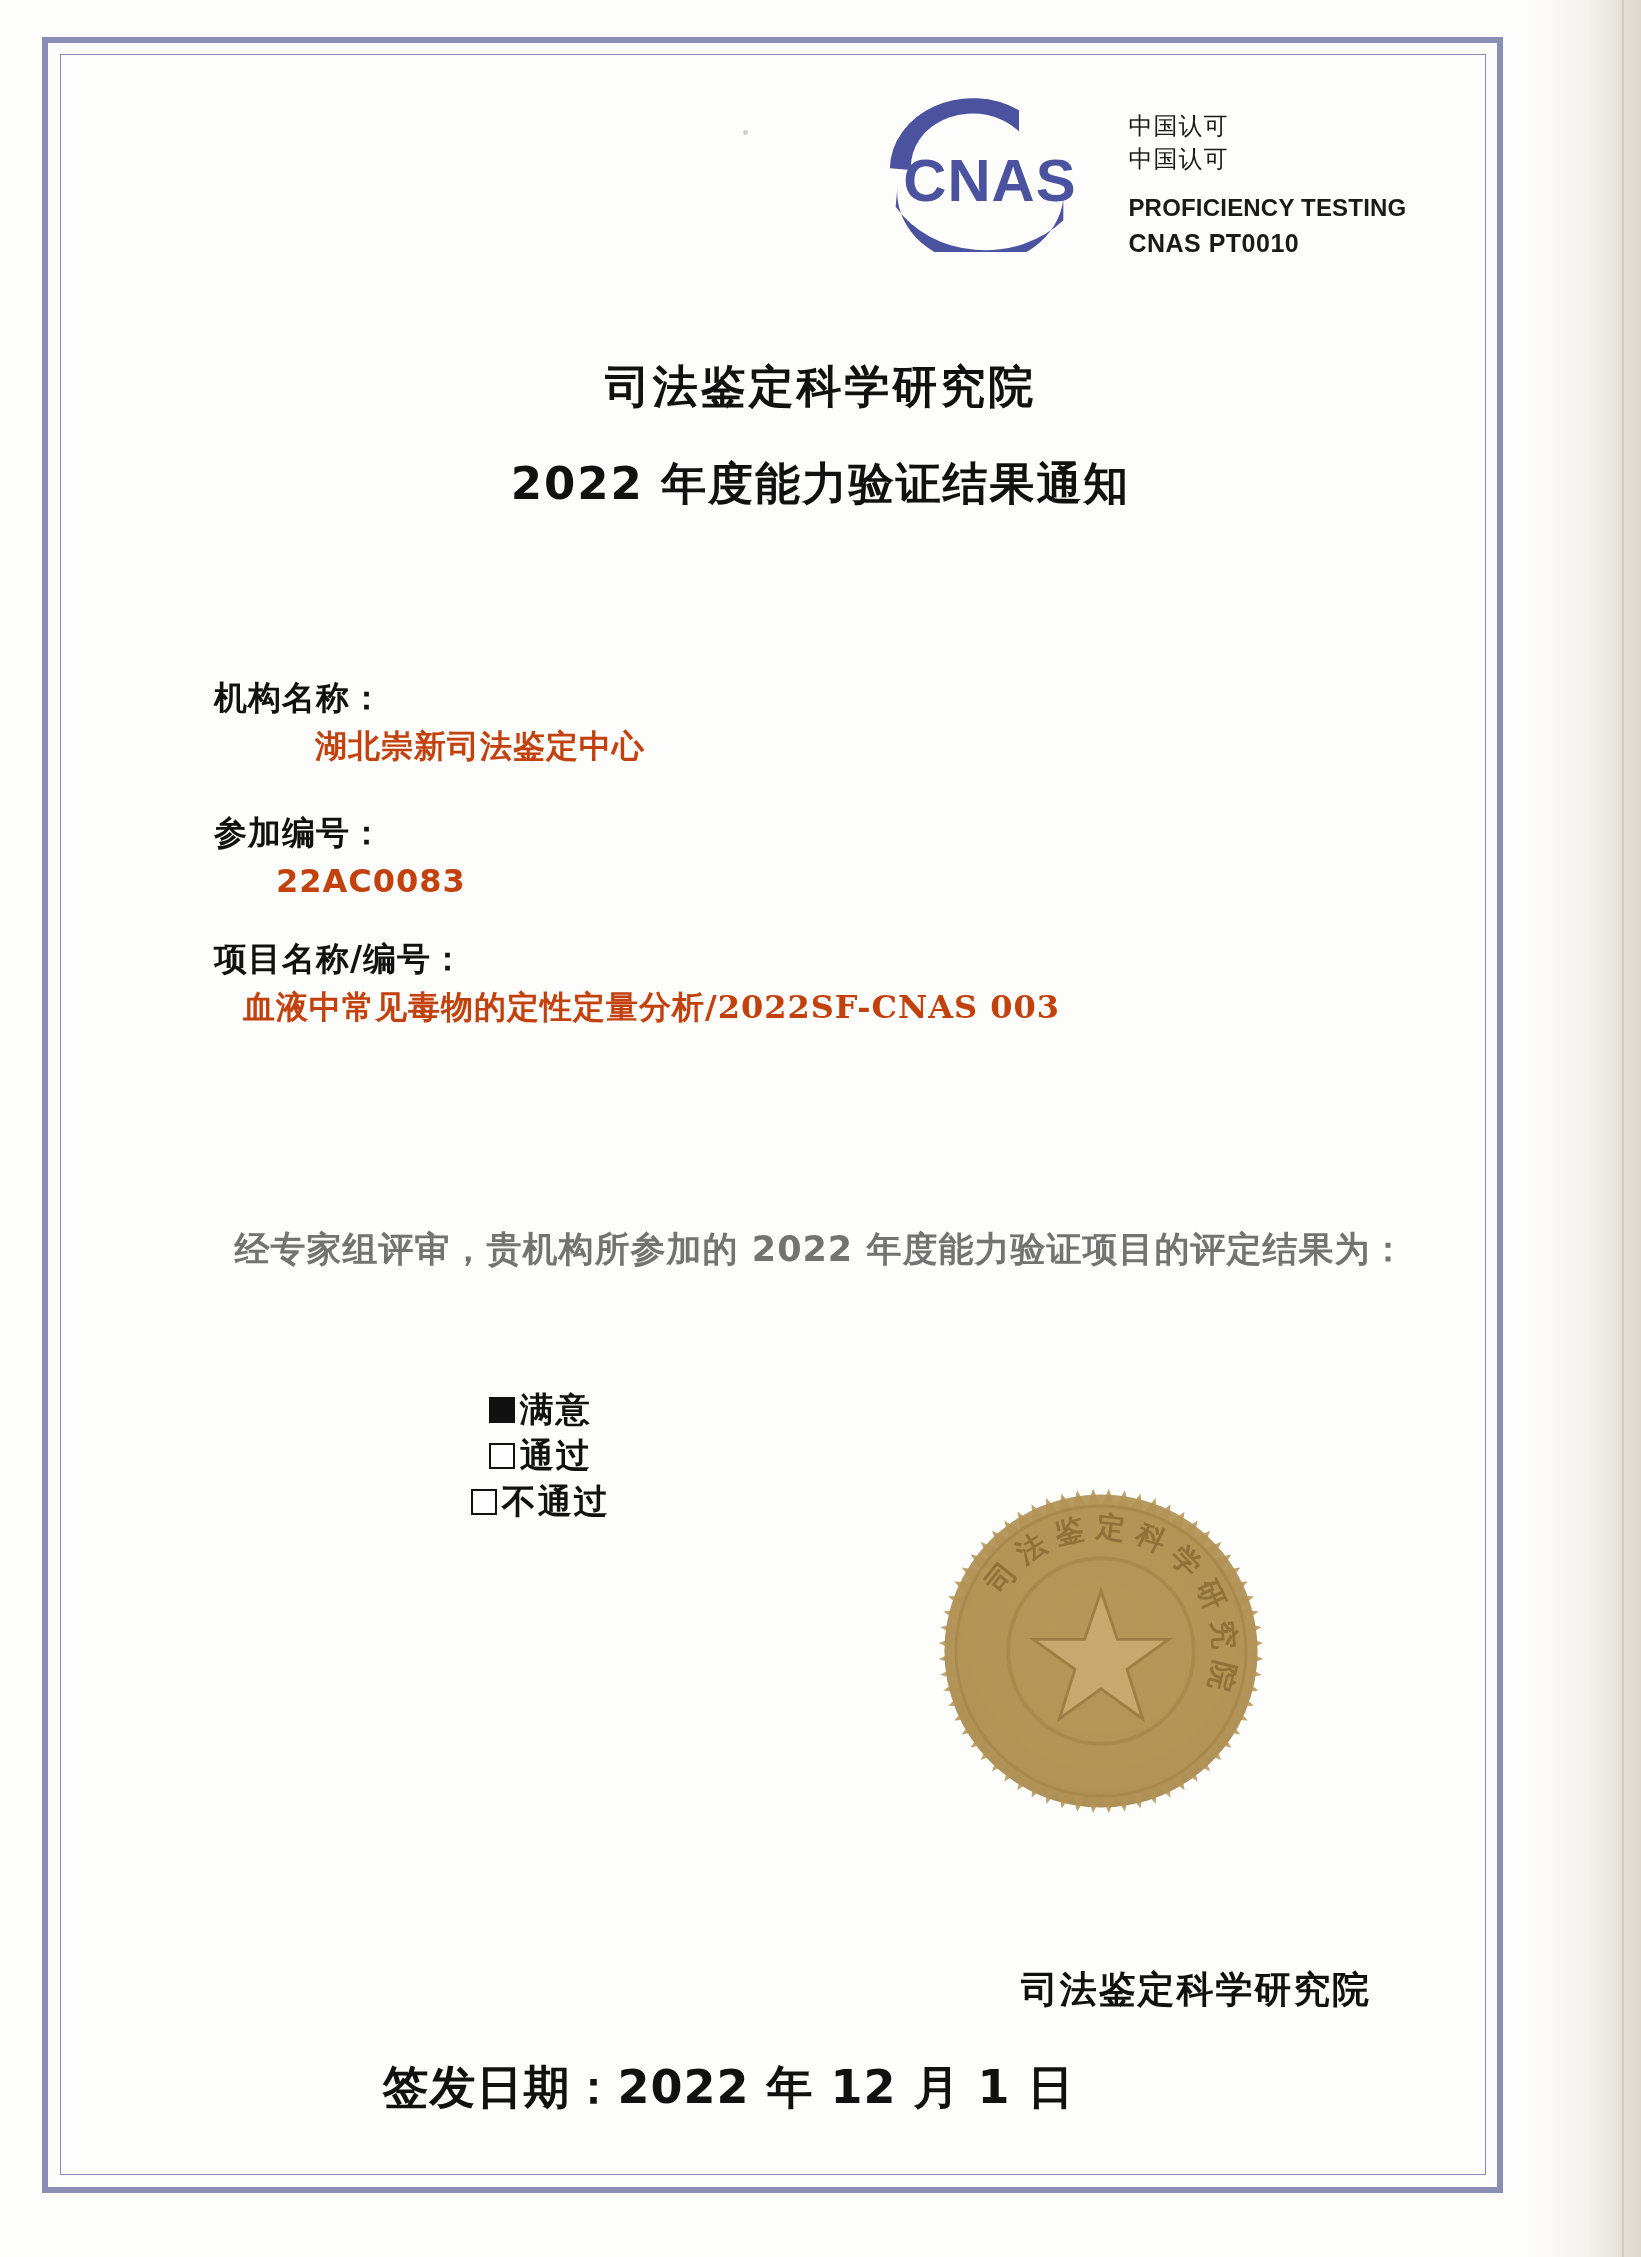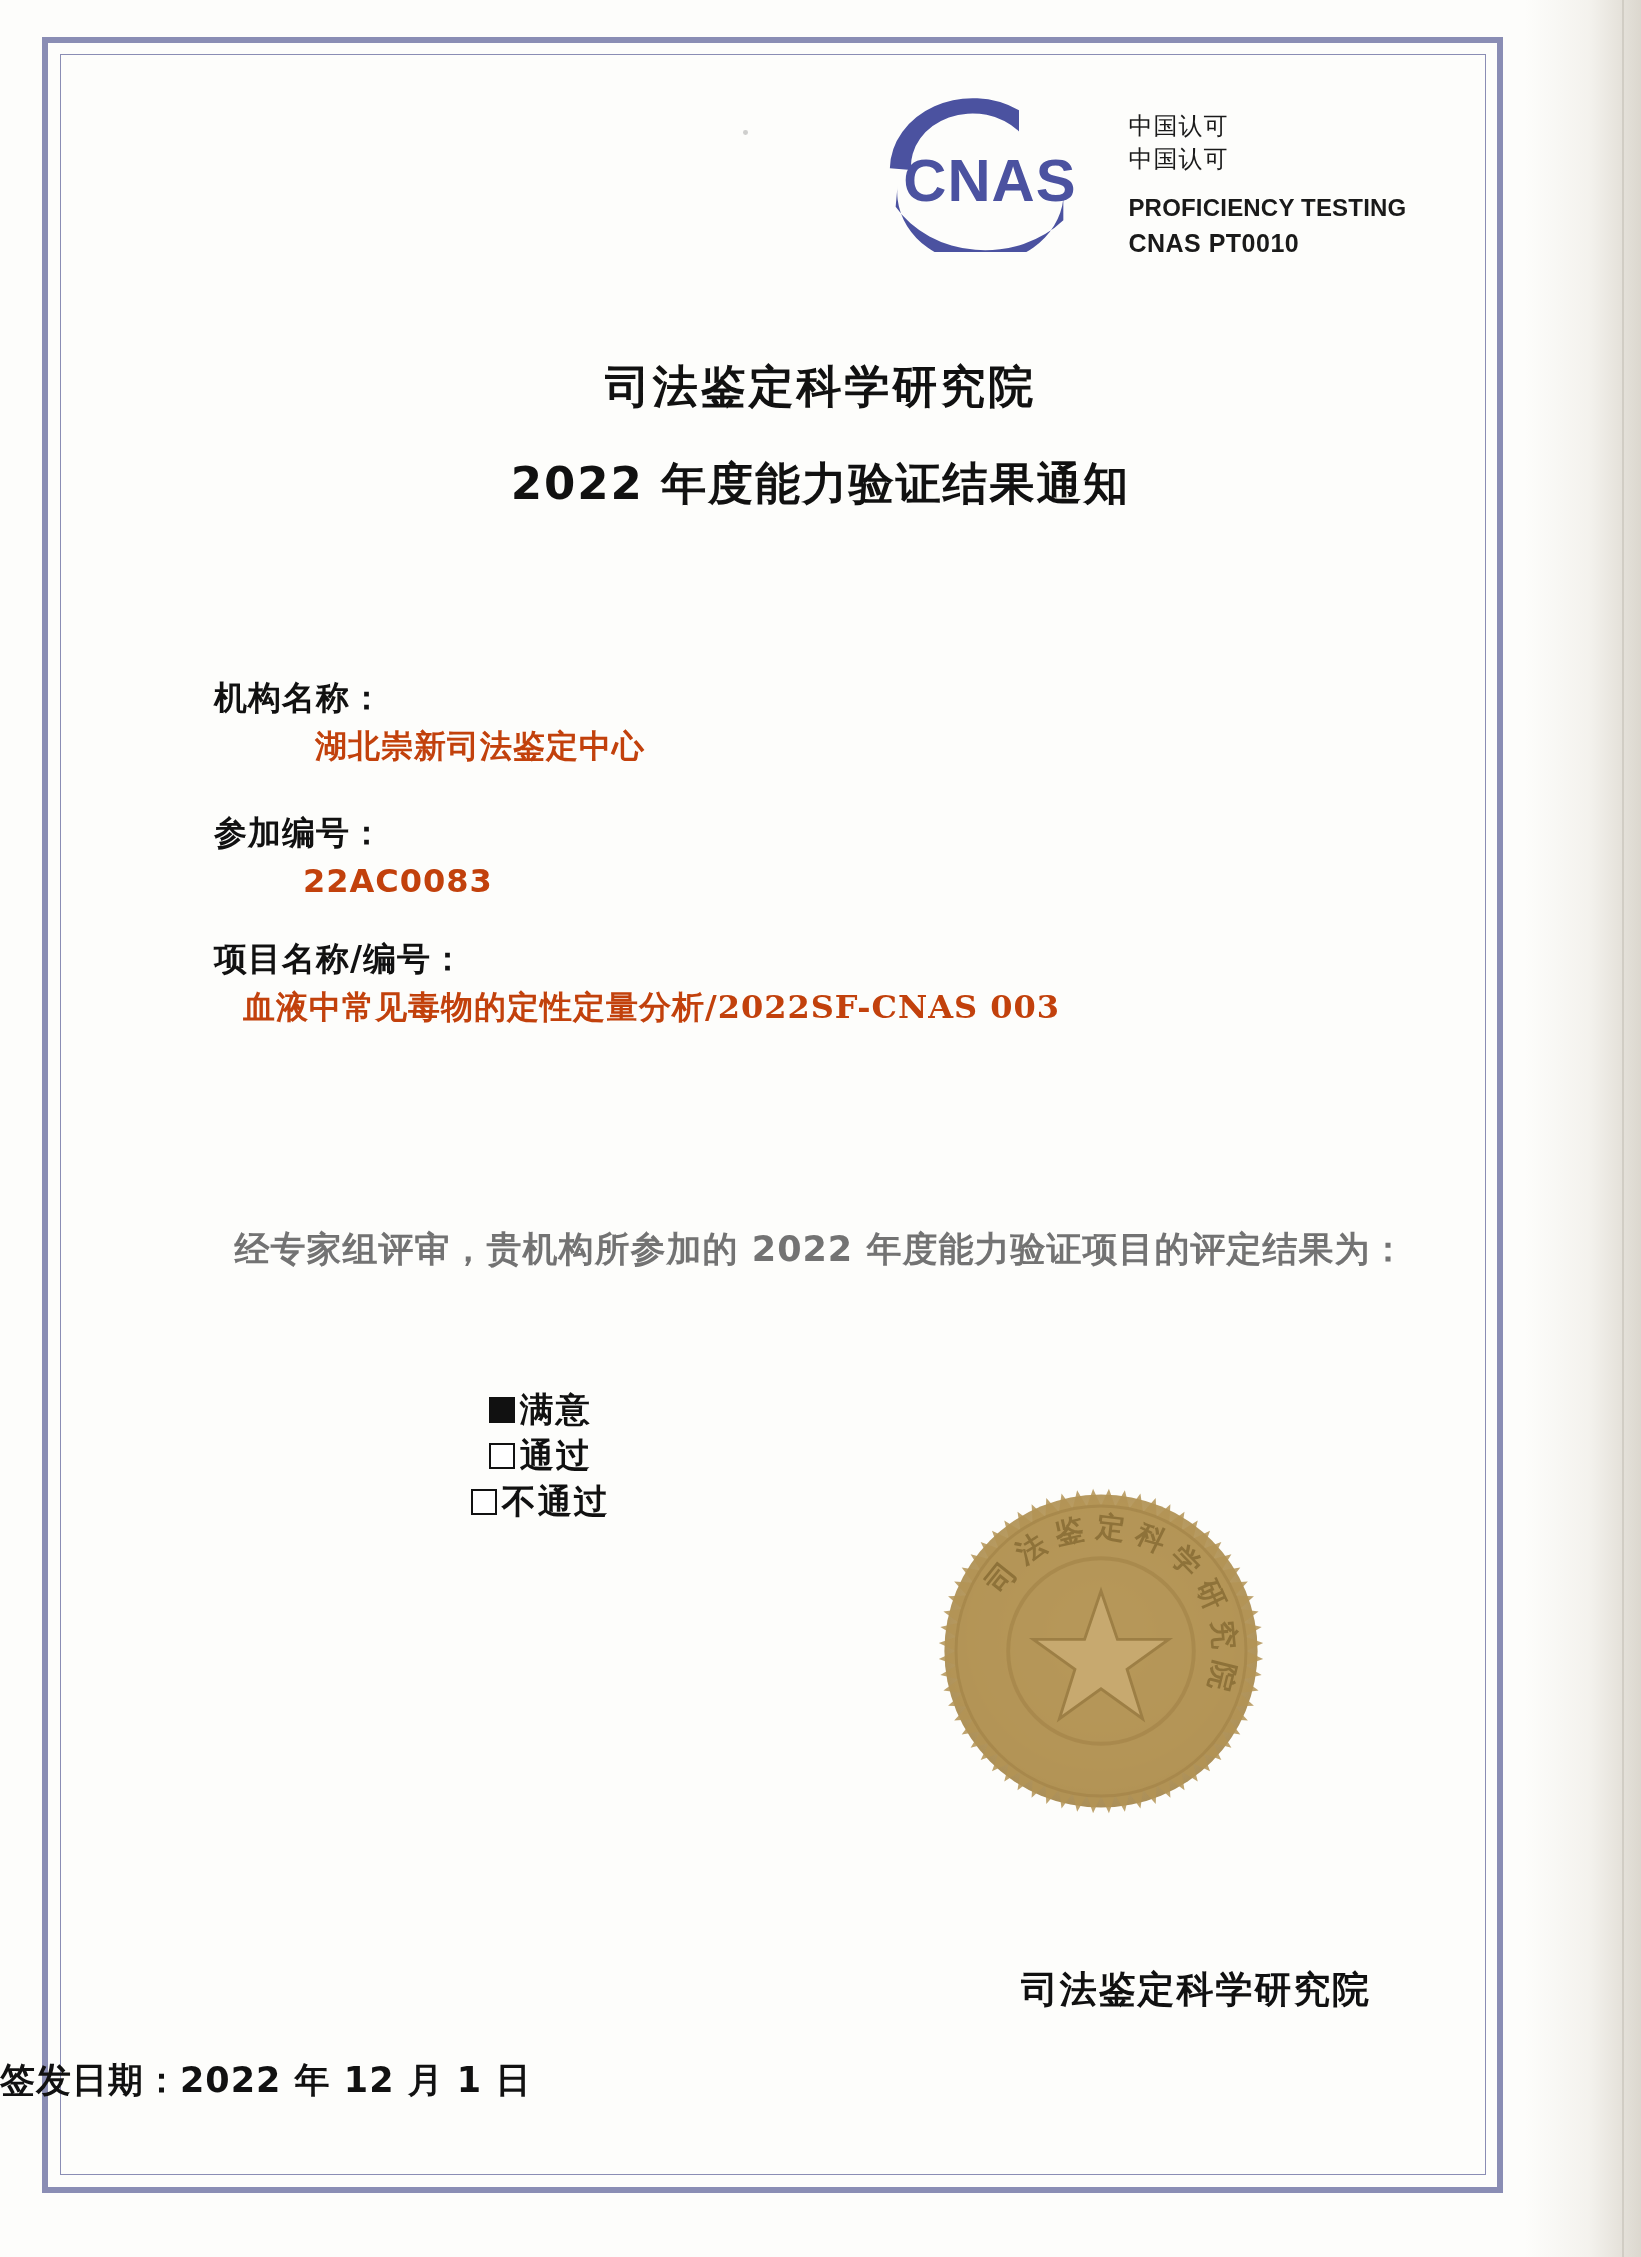--- a/index.html
+++ b/index.html
@@ -148,21 +148,21 @@
   }
   .mono-value {
     font-family: "DejaVu Sans", sans-serif;
     font-size: 32px;
     font-weight: bold;
     letter-spacing: 1px;
   }
   #row-org { top: 676px; }
   #row-org .field-value { margin-left: 101px; }
   #row-num { top: 811px; }
-  #row-num .field-value { margin-left: 89px; }
+  #row-num .field-value { margin-left: 62px; }
   #row-proj { top: 937px; }
   #row-proj .field-value { margin-left: 29px; width: 927px; }
 
   
   #statement {
     position: absolute;
     left: 111px;
     top: 1226px;
     width: 1419px;
     text-align: center;
@@ -225,26 +225,27 @@
     font-family: "DejaVu Sans", sans-serif;
     font-size: 37px;
     font-weight: bold;
     color: #111;
     letter-spacing: 1.9px;
   }
   #sig-date {
     position: absolute;
     left: 0; top: 2057px;
     width: 1427px;
-    text-align: left;
-    font-family: "DejaVu Sans", sans-serif;
-    font-size: 35px;
-    font-weight: bold;
-    color: #111;
-    letter-spacing: 1px;
+    text-align: center;
+    font-family: "DejaVu Sans", sans-serif;
+    font-size: 46px;
+    font-weight: bold;
+    color: #111;
+    letter-spacing: 1px;
+    padding-left: 15px;
   }
 
   
   .speck {
     position: absolute;
     background: rgba(120,120,120,0.35);
     border-radius: 50%;
   }
 </style>
 </head>

